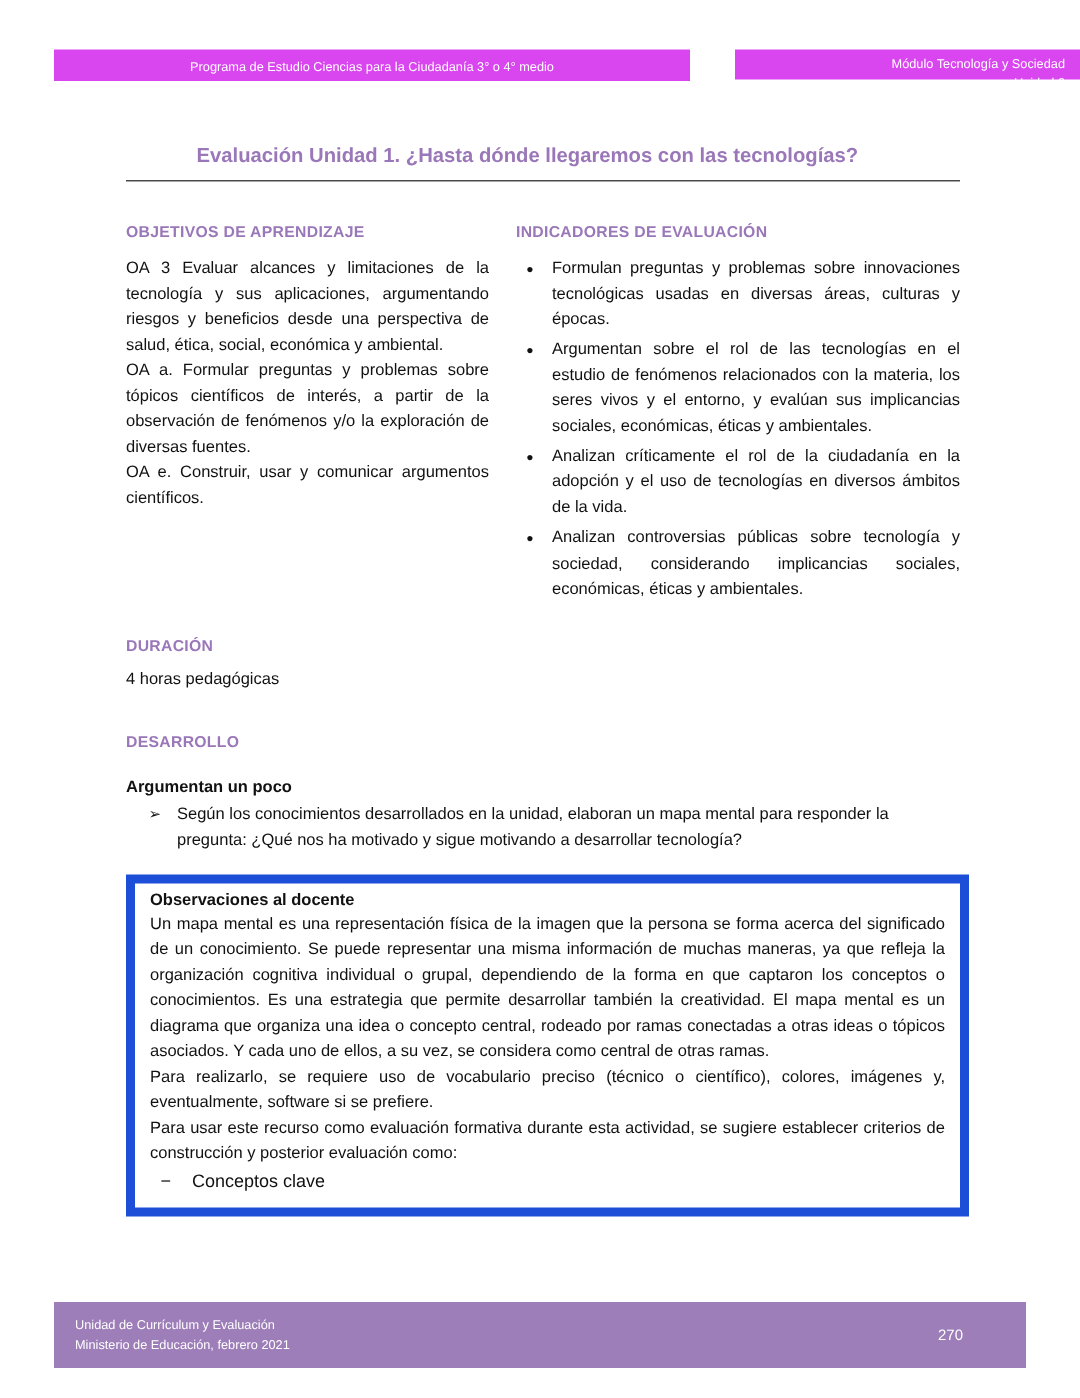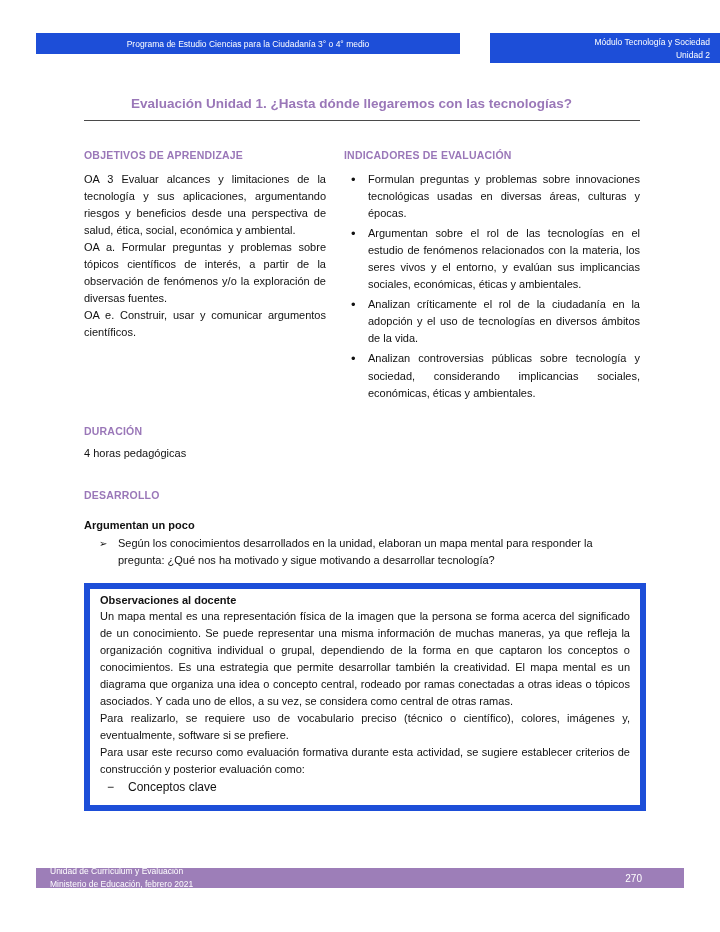--- a/index.html
+++ b/index.html
@@ -5,28 +5,28 @@
   html, body { margin: 0; padding: 0; }
   body {
     width: 720px; height: 932px;
     background: #ffffff;
     font-family: "Liberation Sans", sans-serif;
     color: #111111;
   }
   .page { position: relative; width: 720px; height: 932px; background: #fff; overflow: hidden; }
 
   
-  .banner { position: absolute; top: 33px; background: #1d4ed8; color: #ffffff; }
+  .banner { position: absolute; top: 33px; background: #d946ef; color: #ffffff; }
   .banner-left {
     left: 36px; width: 424px; height: 21px;
     display: flex; align-items: center; justify-content: center;
     font-size: 8.5px;
   }
   .banner-right {
-    right: 0; width: 230px; height: 30px;
+    right: 0; width: 230px; height: 20px;
     text-align: right; font-size: 8.5px; line-height: 1.5;
     padding: 3px 10px 0 0; box-sizing: border-box;
   }
 
   
   .content { position: absolute; left: 84px; top: 96px; width: 556px; }
 
   .doc-title { color: #9a77b8; font-size: 13.5px; font-weight: bold; margin: 0 0 9px 0; padding-left: 47px; }
   .title-rule { border: none; border-top: 1.5px solid #4a4a4a; margin: 0; }
 
@@ -57,21 +57,21 @@
 
   .note-box { border: 6px solid #1d4ed8; margin-top: 13px; padding: 5px 10px 8px 10px; box-sizing: border-box; width: 562px; }
   .note-box h3 { font-size: 11px; margin: 0 0 2px 0; }
   .note-box p { margin: 0; font-size: 11px; line-height: 1.55; text-align: justify; }
   ul.dash { list-style: none; margin: 0; padding: 0; }
   ul.dash li { position: relative; padding-left: 28px; font-size: 12px; line-height: 1.55; }
   ul.dash li::before { content: "−"; position: absolute; left: 7px; }
 
   
   .footer {
-    position: absolute; left: 36px; right: 36px; top: 868px; height: 20px;
+    position: absolute; left: 36px; right: 36px; top: 868px; height: 44px;
     background: #9d7eb8; color: #ffffff;
     display: flex; align-items: center; justify-content: space-between;
     padding: 0 14px; box-sizing: border-box;
   }
   .footer .left { font-size: 8.5px; line-height: 1.5; }
   .footer .pagenum { font-size: 10px; margin-right: 28px; }
 </style>
 </head>
 <body>
 

